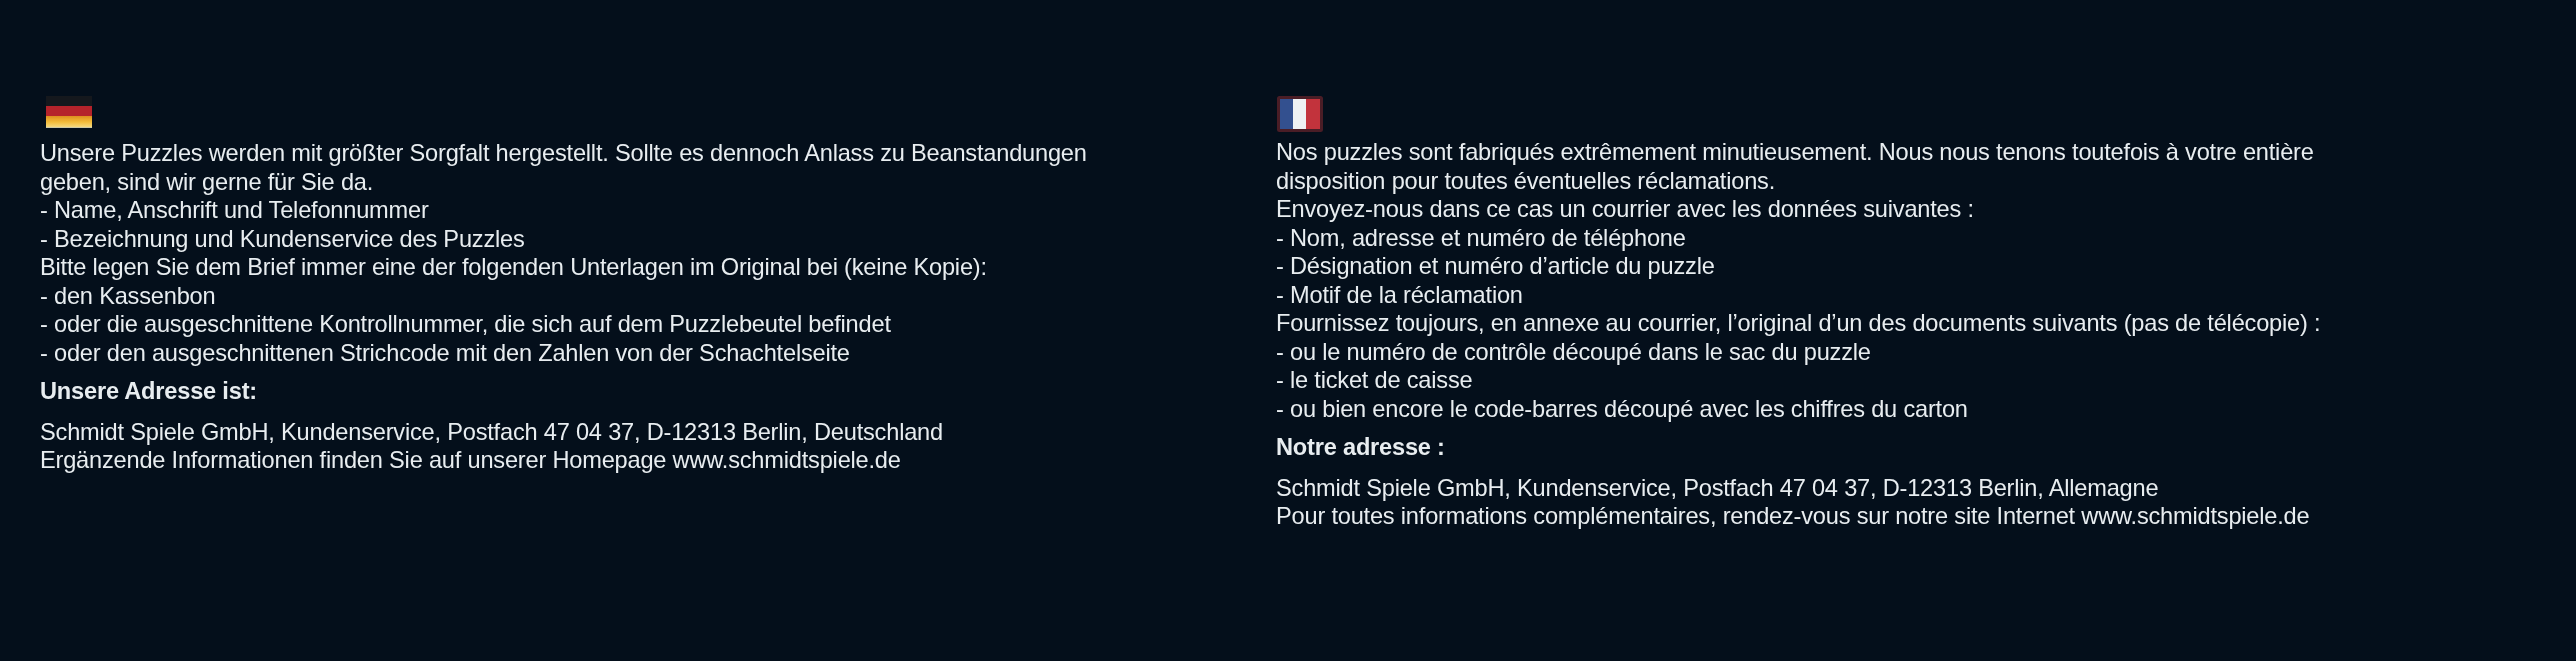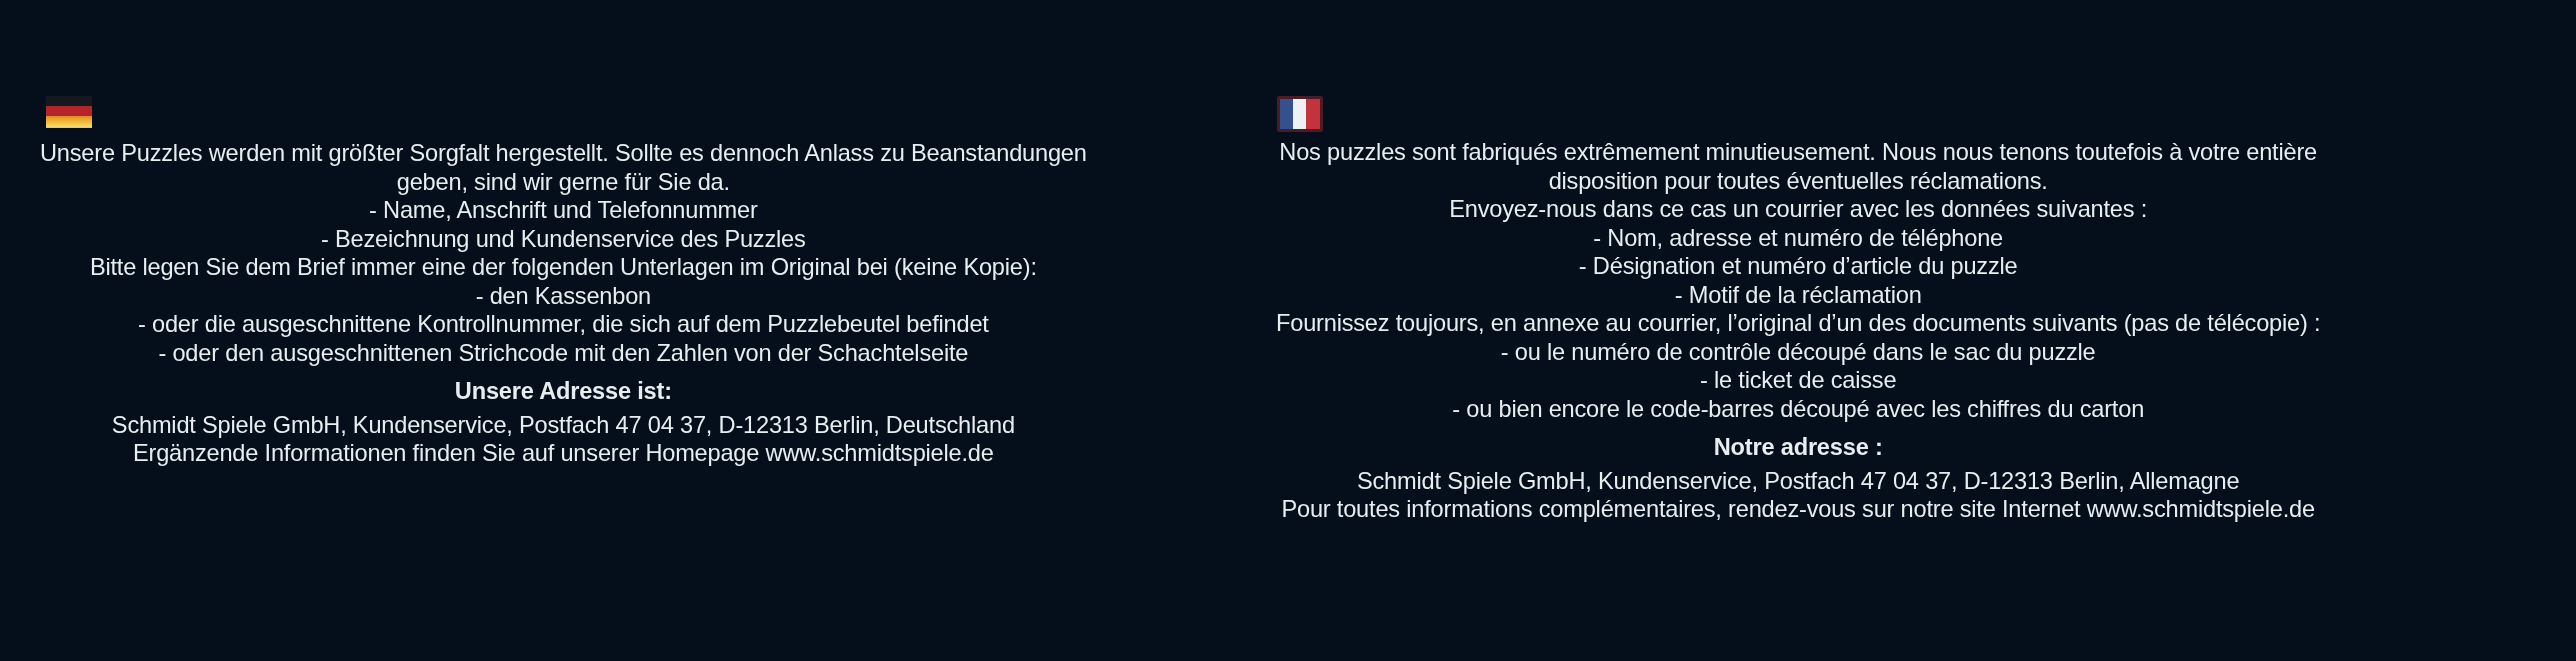--- a/index.html
+++ b/index.html
@@ -6,36 +6,36 @@
   html, body { margin: 0; padding: 0; }
   .canvas {
     position: relative;
     width: 2576px;
     height: 661px;
     background: #040f1b;
     overflow: hidden;
     font-family: "Liberation Sans", sans-serif;
     color: #e8edf0;
   }
-  .col { position: absolute; top: 94px; text-align: center; }
+  .col { position: absolute; top: 94px; }
   .col-de { left: 40px; }
   .col-fr { left: 1276px; }
 
   .line {
     margin: 0;
     font-size: 23.6px;
     line-height: 28.5px;
     letter-spacing: -0.2px;
     white-space: nowrap;
     font-weight: normal;
   }
   .heading {
     font-weight: bold;
     margin-top: 10px;
-    margin-bottom: 5px;
+    margin-bottom: 12px;
   }
   .bold { font-weight: normal; }
 
   
   .flag-de {
     width: 46px;
     height: 31px;
     margin: 1.7px 0 11.6px 5.8px;
     display: flex;
     flex-direction: column;

